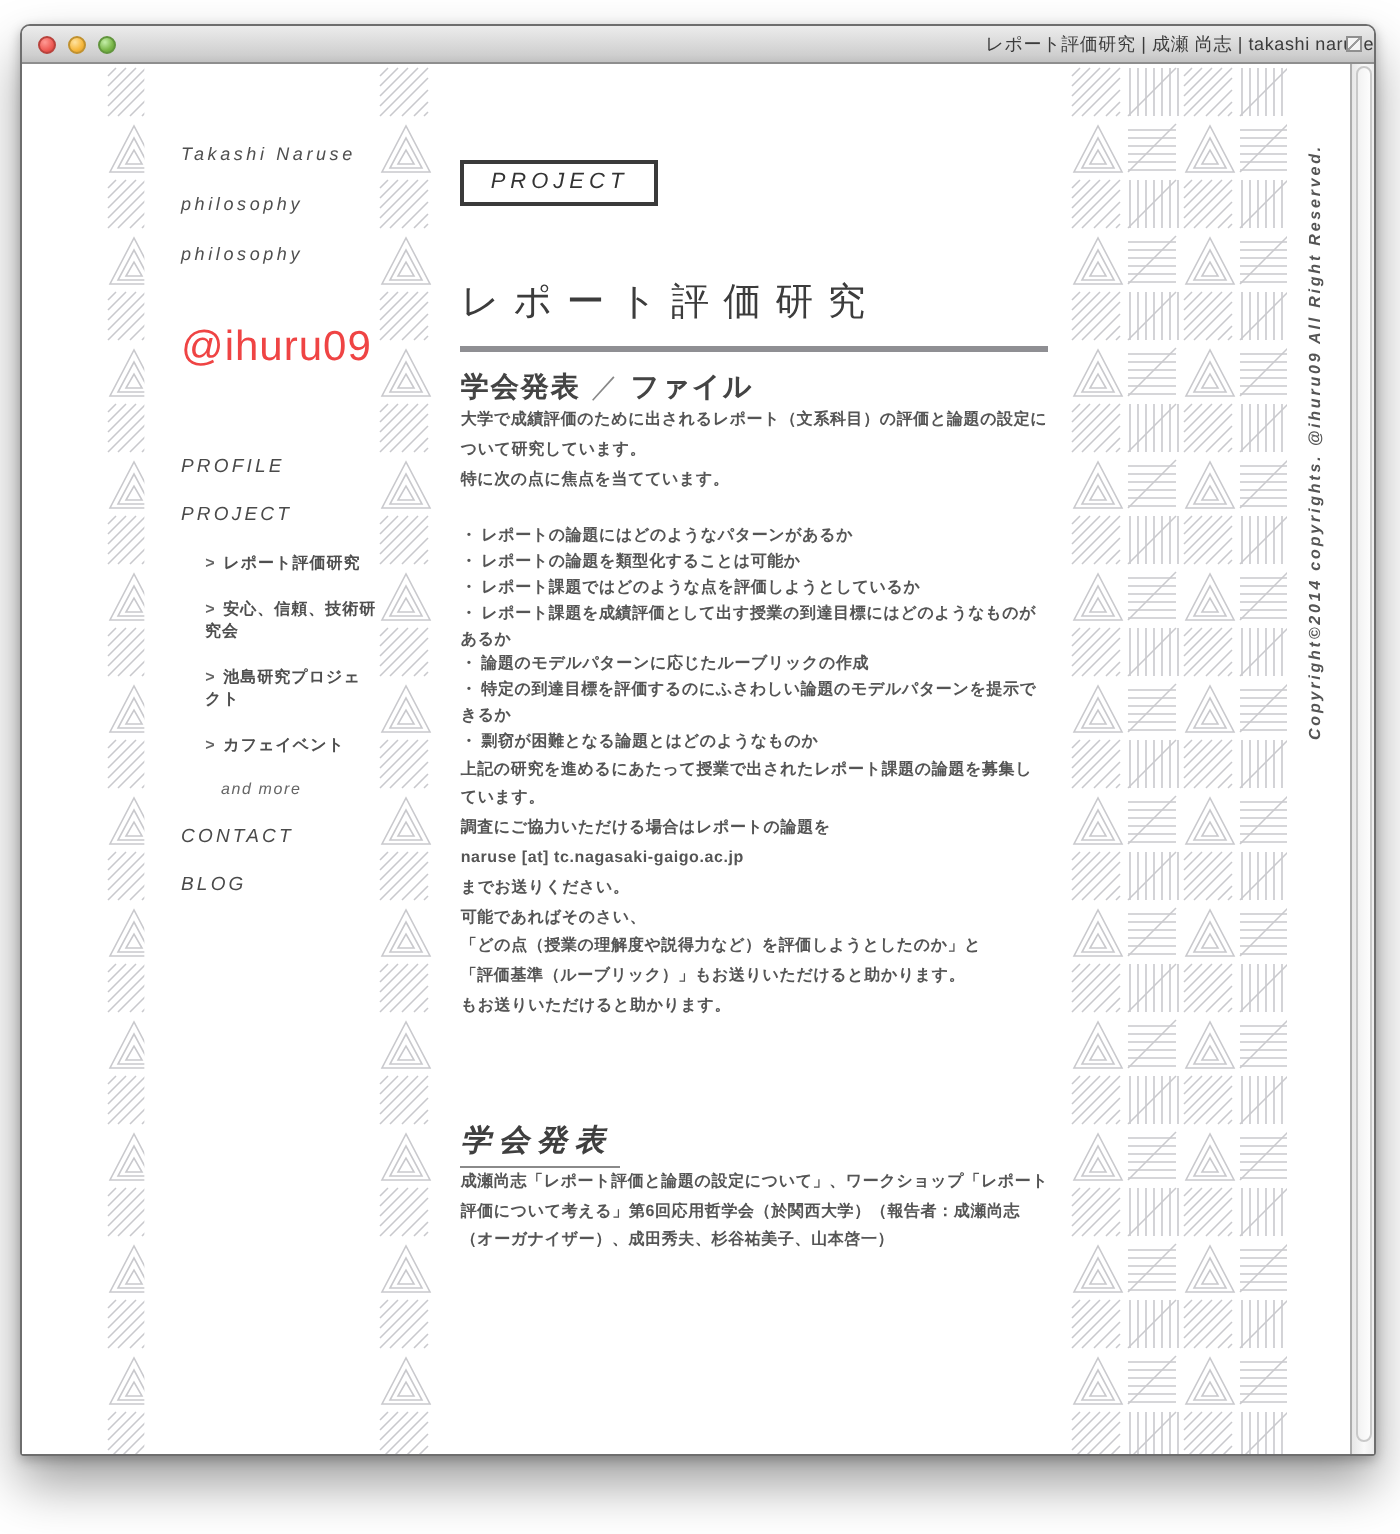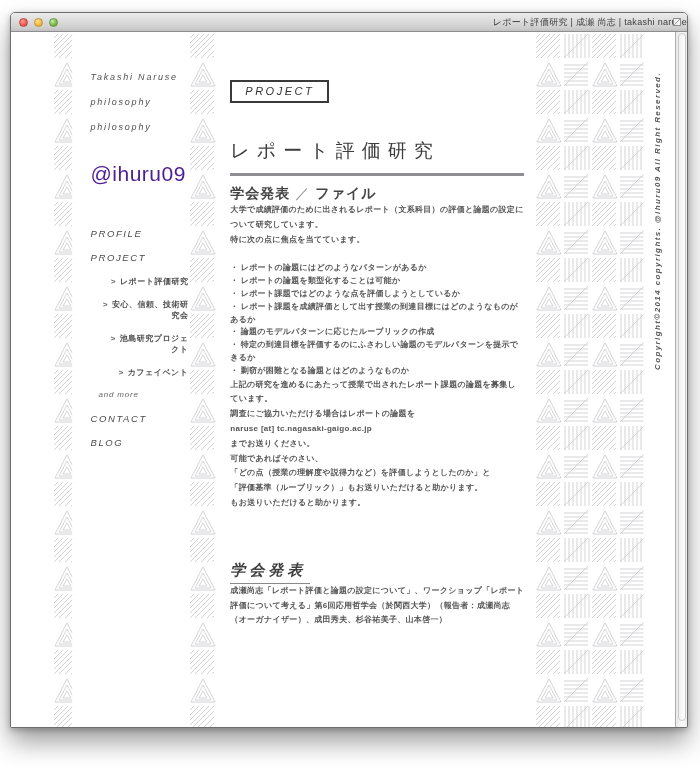--- a/index.html
+++ b/index.html
@@ -28,30 +28,30 @@
   .pat { position:relative; }
   .pat svg { display:block; width:100%; height:100%; }
   .strip1 { width:21px; }
   .strip2 { width:29px; }
   .wide   { width:114px; }
 
   
   .sidebar { width:120px; padding:40px 0 0 18px; }
   .tagline-line { font-style:italic; font-size:9px; letter-spacing:1.8px;
     color:#4f4f4f; margin-bottom:15px; }
-  .handle { margin-top:30px; font-size:21px; letter-spacing:.5px; color:#4c1d95; }
+  .handle { margin-top:30px; font-size:21px; letter-spacing:.5px; color:#ef4444; }
   .nav { margin-top:42px; }
   .nav-item { font-style:italic; font-size:9.5px; letter-spacing:1.6px;
     color:#4a4a4a; margin-bottom:13px; cursor:pointer; }
-  .subnav-list { margin:3px 0 2px 12px;text-align:right; }
+  .subnav-list { margin:3px 0 2px 12px; }
   .sub-item { font-size:8px; color:#4f4f4f; letter-spacing:.5px;
     margin-bottom:12px; cursor:pointer; font-weight:bold; }
   .sub-item .chev { font-style:italic; margin-right:4px; color:#666; }
   .and-more { font-style:italic; font-size:8px; color:#666; letter-spacing:.8px;
-    margin:2px 0 14px 8px; }
+    margin:2px 0 14px 20px; }
 
   
   .main { width:330px; padding:48px 10px 0 14px; }
   .badge { display:inline-block; border:2px solid #3a3a3a; padding:3px 13px 4px;
     font-style:italic; font-size:11px; letter-spacing:2.5px; color:#333; }
   .page-title { margin-top:35px; font-family:"DejaVu Serif", serif;
     font-size:19px; letter-spacing:7px; color:#3c3c3c; font-weight:500; }
   .rule { height:3px; background:#8f8f93; margin-top:9px; }
   .subnav { margin-top:9px; font-size:14px; font-weight:bold; color:#444;
     letter-spacing:1px; }

